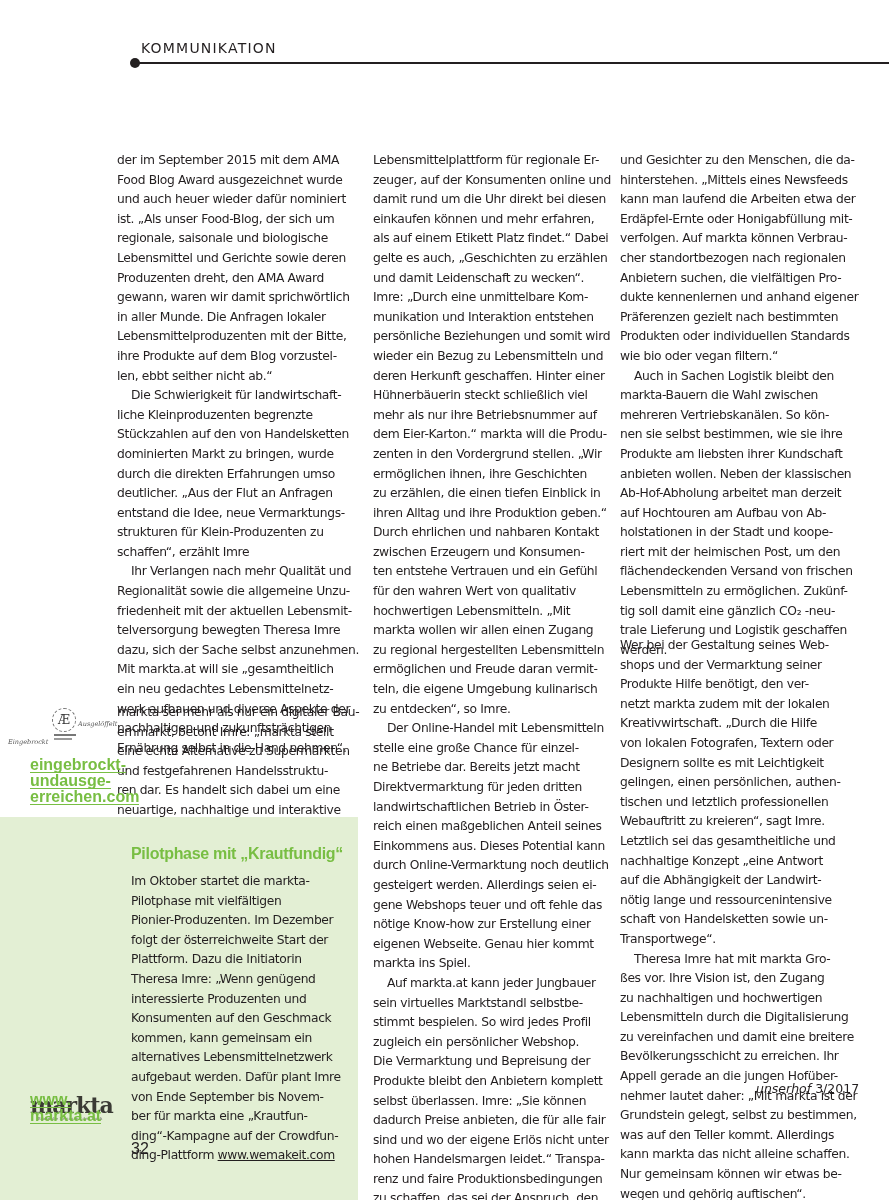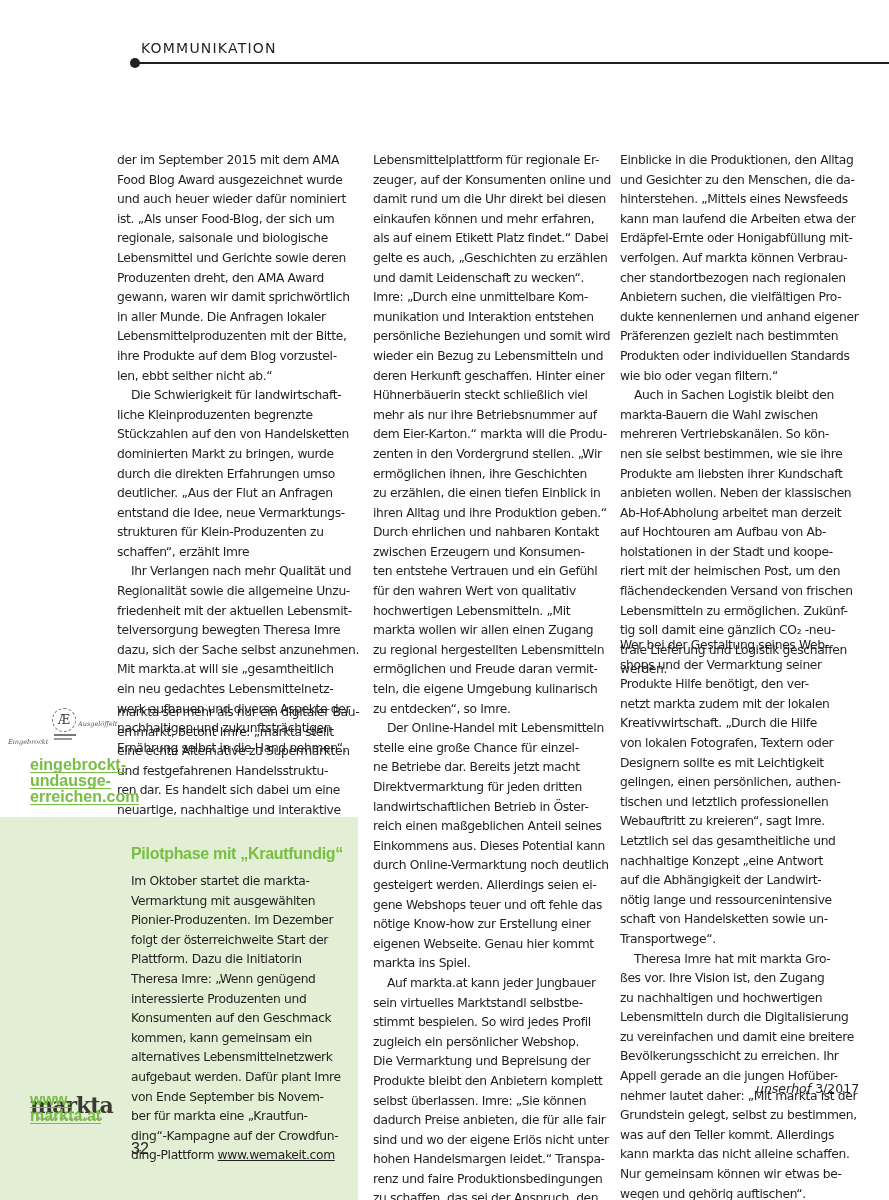--- a/index.html
+++ b/index.html
@@ -173,21 +173,20 @@
     <span class="line">Die Vermarktung und Bepreisung der</span>
     <span class="line">Produkte bleibt den Anbietern komplett</span>
     <span class="line">selbst überlassen. Imre: „Sie können</span>
     <span class="line">dadurch Preise anbieten, die für alle fair</span>
     <span class="line">sind und wo der eigene Erlös nicht unter</span>
     <span class="line">hohen Handelsmargen leidet.“ Transpa-</span>
     <span class="line">renz und faire Produktionsbedingungen</span>
     <span class="line">zu schaffen, das sei der Anspruch, den</span>
   </div>
 <div class="col col3">
-    <span class="line">Einblicke in die Produktionen, den Alltag</span>
     <span class="line">und Gesichter zu den Menschen, die da-</span>
     <span class="line">hinterstehen. „Mittels eines Newsfeeds</span>
     <span class="line">kann man laufend die Arbeiten etwa der</span>
     <span class="line">Erdäpfel-Ernte oder Honigabfüllung mit-</span>
     <span class="line">verfolgen. Auf markta können Verbrau-</span>
     <span class="line">cher standortbezogen nach regionalen</span>
     <span class="line">Anbietern suchen, die vielfältigen Pro-</span>
     <span class="line">dukte kennenlernen und anhand eigener</span>
     <span class="line">Präferenzen gezielt nach bestimmten</span>
     <span class="line">Produkten oder individuellen Standards</span>
@@ -251,21 +250,21 @@
 <div class="side-link" style="left:30px; top:757px;">
   <span>eingebrockt-</span>
   <span>undausge-</span>
   <span>erreichen.com</span>
 </div>
 
 <div class="box-title">Pilotphase mit „Krautfundig“</div>
 <div class="col boxcol">
   <div id="boxlines">
       <span class="line">Im Oktober startet die markta-</span>
-      <span class="line">Vermarktung mit ausgewählten</span>
+      <span class="line">Pilotphase mit vielfältigen</span>
       <span class="line">Pionier-Produzenten. Im Dezember</span>
       <span class="line">folgt der österreichweite Start der</span>
       <span class="line">Plattform. Dazu die Initiatorin</span>
       <span class="line">Theresa Imre: „Wenn genügend</span>
       <span class="line">interessierte Produzenten und</span>
       <span class="line">Konsumenten auf den Geschmack</span>
       <span class="line">kommen, kann gemeinsam ein</span>
       <span class="line">alternatives Lebensmittelnetzwerk</span>
       <span class="line">aufgebaut werden. Dafür plant Imre</span>
       <span class="line">von Ende September bis Novem-</span>

